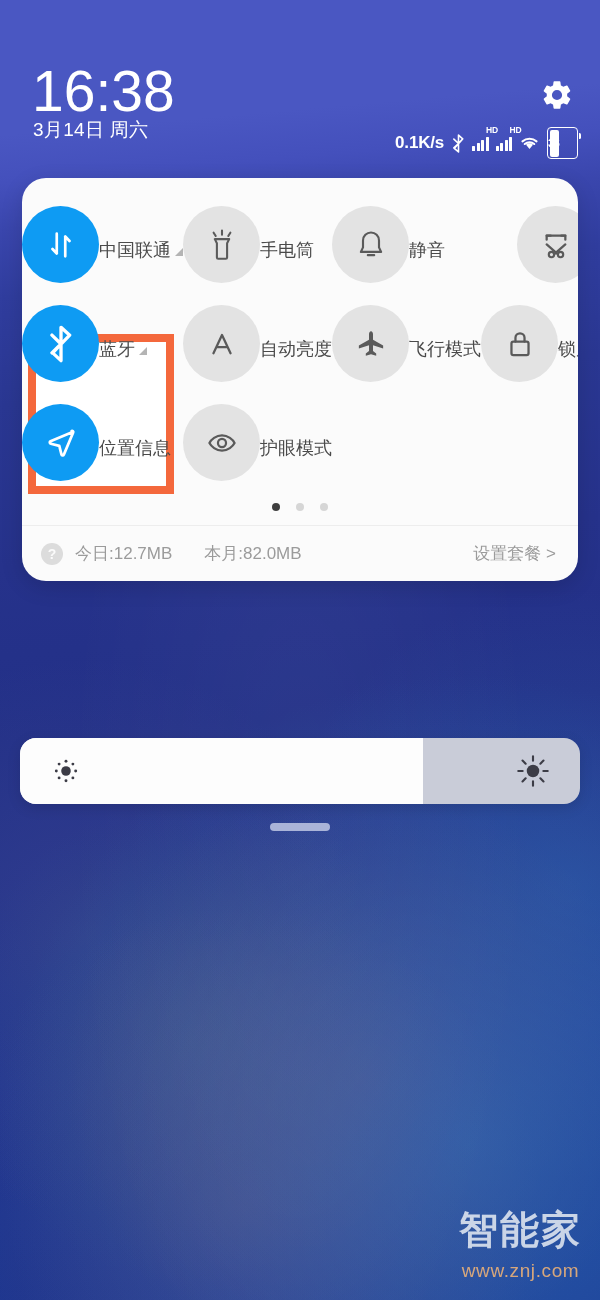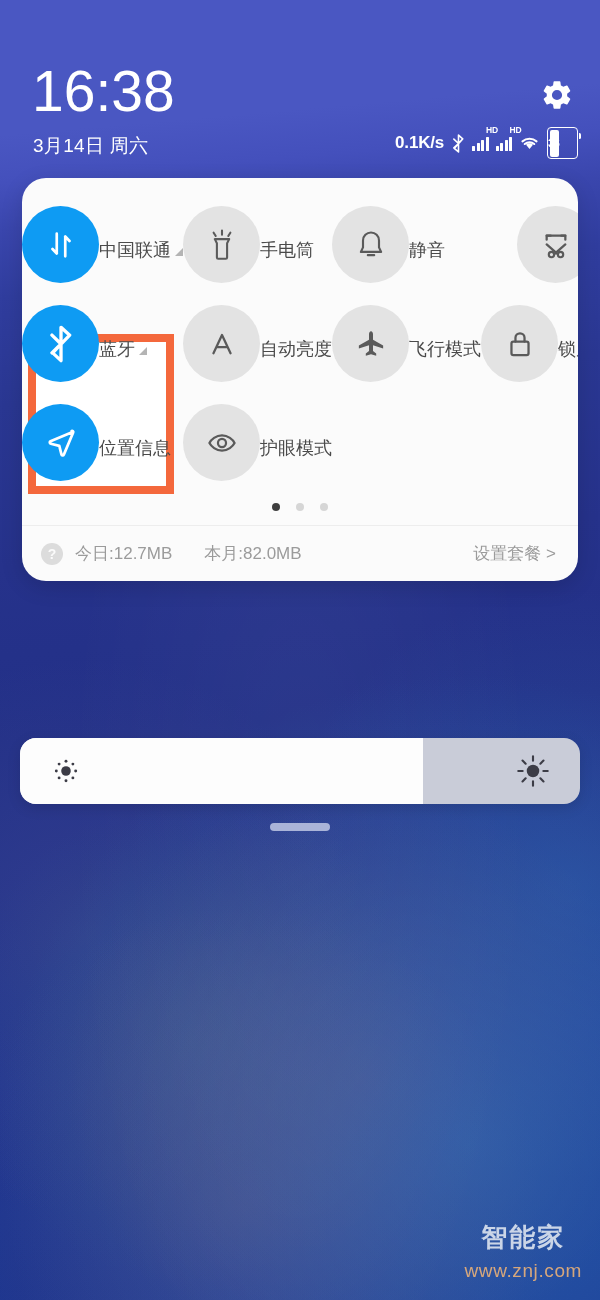--- a/index.html
+++ b/index.html
@@ -56,21 +56,21 @@
     position: absolute;
     left: 32px; top: 63px;
     font-size: 57px;
     font-weight: 300;
     color: #ffffff;
     letter-spacing: 0px;
     line-height: 1;
   }
   #date-row {
     position: absolute;
-    left: 33px; top: 133px;
+    left: 33px; top: 117px;
     font-size: 19px;
     color: #ffffff;
     font-weight: 400;
     letter-spacing: 0.3px;
   }
   #settings-gear {
     position: absolute;
     right: 26px; top: 78px;
     width: 34px; height: 34px;
     cursor: pointer;
@@ -317,21 +317,21 @@
   }
 
   
   #watermark {
     position: absolute;
     right: 18px; bottom: 18px;
     text-align: center;
     opacity: 0.82;
   }
   #watermark-logo {
-    font-size: 26px;
+    font-size: 39px;
     font-weight: 700;
     color: #eef2f7;
     letter-spacing: 2px;
     line-height: 1.05;
   }
   #watermark-url {
     font-size: 19px;
     color: #fdba74;
     letter-spacing: 0.6px;
     margin-top: 9px;

